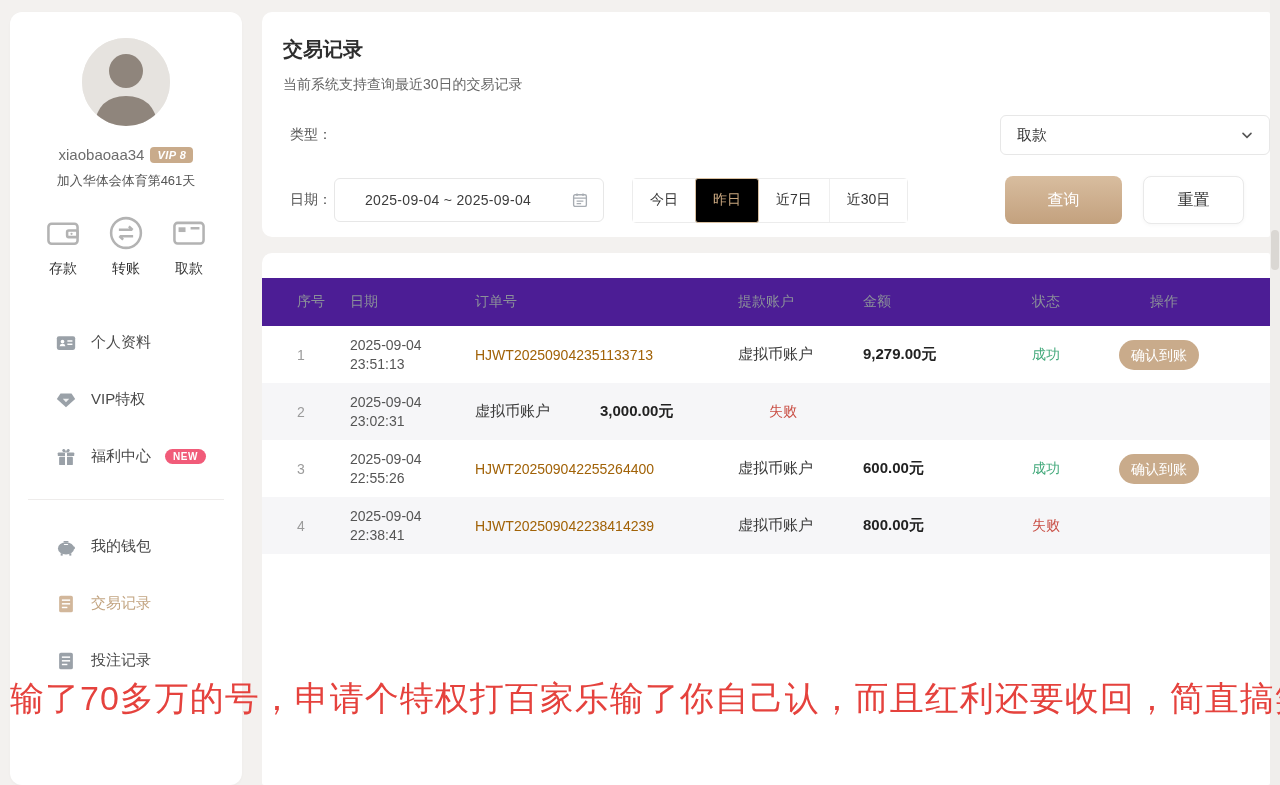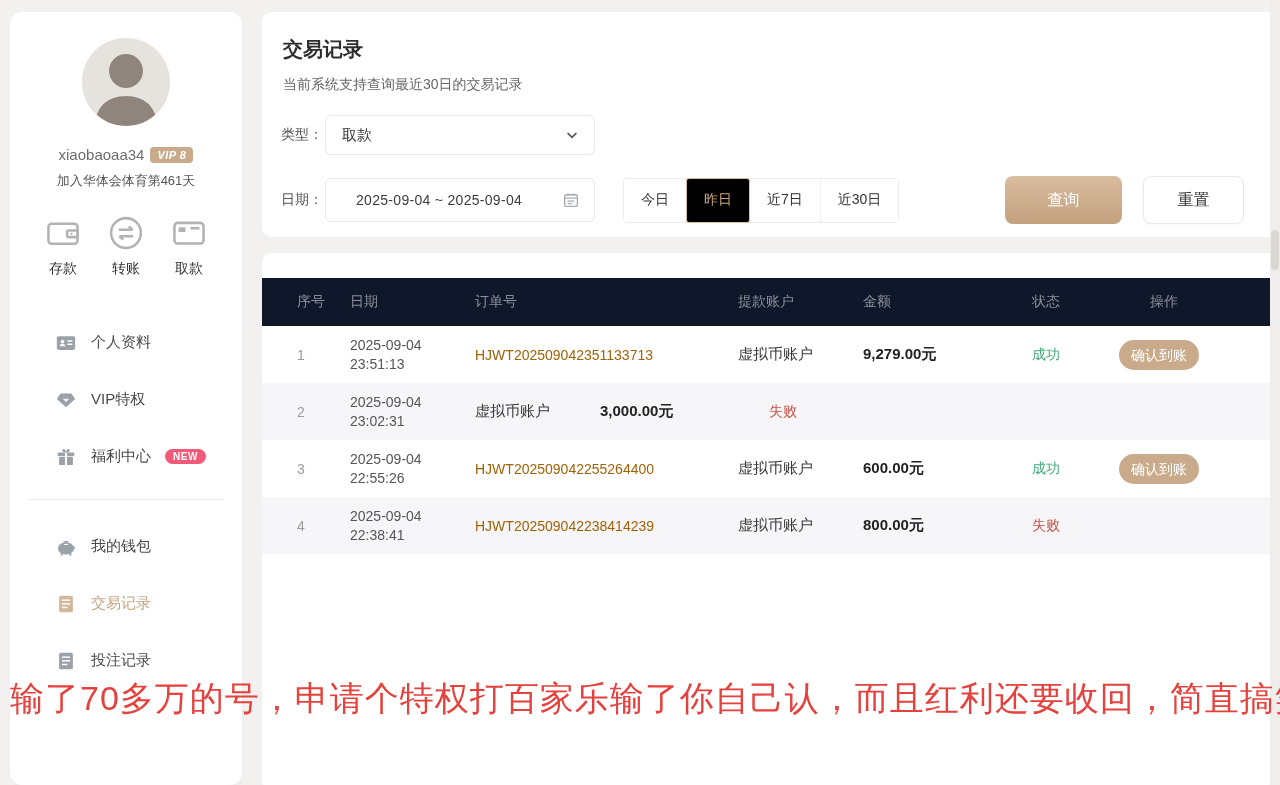--- a/index.html
+++ b/index.html
@@ -26,21 +26,21 @@
   .m-item.active .m-label { color:#c3a582; }
   .new-badge { background:#f15b79; color:#fff; font-size:10px; font-weight:bold;
     padding:2px 8px; border-radius:9px; letter-spacing:.5px; }
   .divider { height:1px; background:#eeeceb; margin:14px 18px 18px; }
 
   
   .main { position:absolute; left:262px; top:12px; width:1008px; }
   .filter-card { background:#fff; height:225px; border-radius:10px 2px 2px 10px; }
   .page-title { font-size:20px; font-weight:bold; color:#2e2e2e; padding:24px 0 0 21px; }
   .page-subtitle { font-size:14px; color:#666; padding:13px 0 0 21px; }
-  .filter-row { display:flex; align-items:center; margin-left:19px; }
+  .filter-row { display:flex; align-items:center; margin-left:28px;justify-content:space-between; }
   .type-row { margin-top:21px; }
   .date-row { margin-top:21px; }
   .f-label { font-size:14px; color:#555; width:44px; flex:none; }
   .select-box, .date-box { width:270px; border:1px solid #e7e7e7; border-radius:6px;
     background:#fff; display:flex; align-items:center; cursor:pointer; }
   .select-box { height:40px; padding:0 14px 0 16px; justify-content:space-between; }
   .select-value { font-size:15px; color:#333; }
   .date-box { height:44px; padding:0 14px 0 30px; justify-content:space-between; }
   .date-value { font-size:14px; color:#3c3c3c; letter-spacing:.3px; }
   .range-group { display:flex; margin-left:28px; border:1px solid #ececec; border-radius:4px;
@@ -55,21 +55,21 @@
     font-family:"Liberation Sans","DejaVu Sans",sans-serif; }
   .btn-search { width:117px; border:none; color:#fff;
     background:linear-gradient(180deg,#d8bd9f,#c3a17e); }
   .btn-reset { width:101px; background:#fff; border:1px solid #e9e9e9; color:#333;
     box-shadow:0 1px 4px rgba(0,0,0,.04); }
 
   
   .table-card { background:#fff; margin-top:16px; border-radius:10px 2px 2px 2px;
     min-height:532px; padding-top:25px; }
   .trow, .thead { display:flex; align-items:center; }
-  .thead { height:48px; background:#0f172a; font-size:14px; color:#8b9099; }
+  .thead { height:48px; background:#4c1d95; font-size:14px; color:#8b9099; }
   .trow { height:57px; }
   .trow.alt { background:#f6f6f8; }
   .c1 { width:88px; padding-left:35px; flex:none; }
   .c2 { width:125px; flex:none; }
   .c3 { width:263px; flex:none; }
   .c4 { width:125px; flex:none; }
   .c5 { width:147px; flex:none; }
   .c6 { width:107px; padding-left:22px; flex:none; }
   .c7 { flex:1; }
   .thead .c7 { padding-left:33px; }

